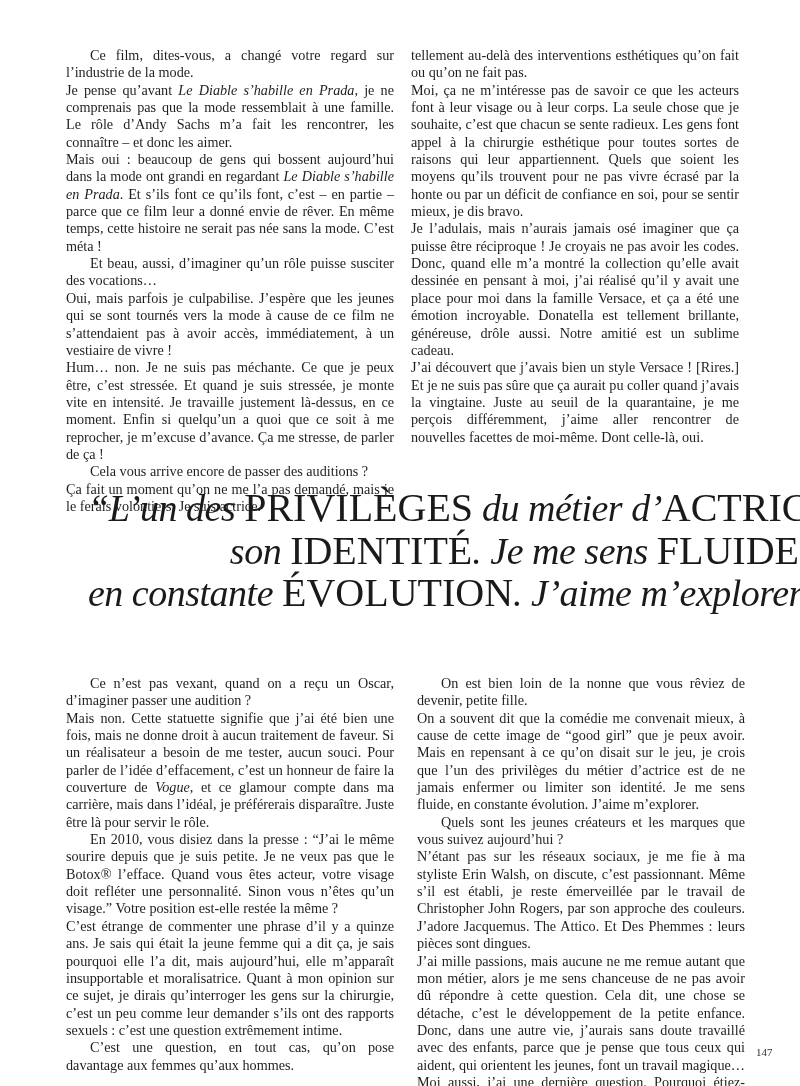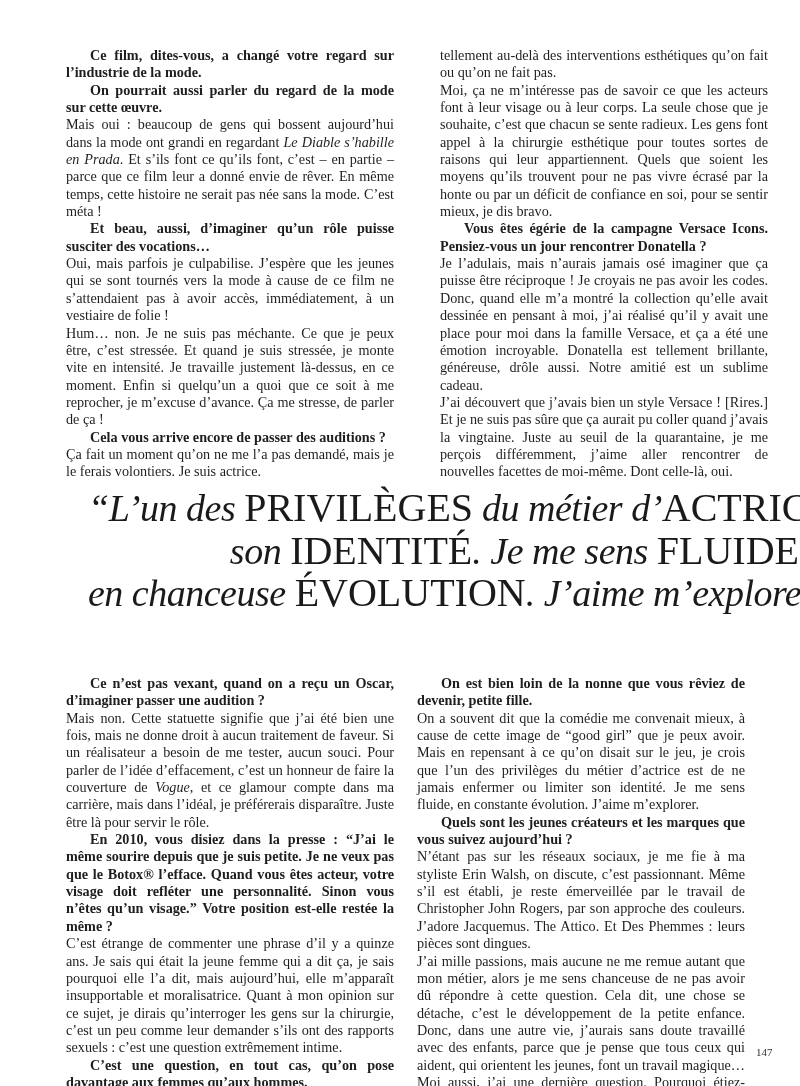--- a/index.html
+++ b/index.html
@@ -7,25 +7,25 @@
     width: 800px; height: 1086px; position: relative; overflow: hidden;
     font-family: "Liberation Serif", "DejaVu Serif", serif;
     color: #1e1e1e;
   }
   .col {
     position: absolute; width: 328px;
     font-size: 14.2px; line-height: 17.35px;
     text-align: justify; hyphens: manual;
   }
   .col p { margin: 0; }
-  .q { font-weight: bold; text-indent: 24px; }
+  .q { font-weight: normal; text-indent: 24px; }
   .a { font-weight: normal; }
   .a i { font-style: italic; }
   #col-tl { left: 66px; top: 47px; }
-  #col-tr { left: 440px; top: 47px; }
+  #col-tr { left: 411px; top: 47px; }
   #col-bl { left: 66px; top: 675px; }
   #col-br { left: 417px; top: 675px; }
   .pullquote {
     position: absolute; left: 44px; width: 720px; top: 487px;
     text-align: right;
     font-family: "Liberation Serif", "DejaVu Serif", serif;
     font-size: 40px; line-height: 42.5px; color: #1a1a1a; margin-left: 44px;
   }
   .pullquote .ln { display: block; white-space: nowrap; }
   .pullquote .it { font-style: italic; font-size: 38px; letter-spacing: -0.5px; }
@@ -33,40 +33,39 @@
   .pagenum {
     position: absolute; left: 756px; top: 1046px;
     font-size: 11px; color: #333;
   }
 </style>
 </head>
 <body>
 
 <div id="col-tl" class="col">
     <p class="q">Ce film, dites-vous, a changé votre regard sur l’industrie de la mode.</p>
-    <p class="q">On pourrait aussi parler du regard de la mode sur cette œuvre.</p>
+    <p class="a">Je pense qu’avant <i>Le Diable s’habille en Prada</i>, je ne comprenais pas que la mode ressemblait à une famille. Le rôle d’Andy Sachs m’a fait les rencontrer, les connaître – et donc les aimer.</p>
     <p class="a">Mais oui : beaucoup de gens qui bossent aujourd’hui dans la mode ont grandi en regardant <i>Le Diable s’habille en Prada</i>. Et s’ils font ce qu’ils font, c’est – en partie – parce que ce film leur a donné envie de rêver. En même temps, cette histoire ne serait pas née sans la mode. C’est méta !</p>
     <p class="q">Et beau, aussi, d’imaginer qu’un rôle puisse susciter des vocations…</p>
-    <p class="a">Oui, mais parfois je culpabilise. J’espère que les jeunes qui se sont tournés vers la mode à cause de ce film ne s’attendaient pas à avoir accès, immédiatement, à un vestiaire de folie !</p>
+    <p class="a">Oui, mais parfois je culpabilise. J’espère que les jeunes qui se sont tournés vers la mode à cause de ce film ne s’attendaient pas à avoir accès, immédiatement, à un vestiaire de vivre !</p>
     <p class="a">Hum… non. Je ne suis pas méchante. Ce que je peux être, c’est stressée. Et quand je suis stressée, je monte vite en intensité. Je travaille justement là-dessus, en ce moment. Enfin si quelqu’un a quoi que ce soit à me reprocher, je m’excuse d’avance. Ça me stresse, de parler de ça !</p>
     <p class="q">Cela vous arrive encore de passer des auditions ?</p>
     <p class="a">Ça fait un moment qu’on ne me l’a pas demandé, mais je le ferais volontiers. Je suis actrice.</p>
   </div>
 <div id="col-tr" class="col">
     <p class="a">tellement au-delà des interventions esthétiques qu’on fait ou qu’on ne fait pas.</p>
     <p class="a">Moi, ça ne m’intéresse pas de savoir ce que les acteurs font à leur visage ou à leur corps. La seule chose que je souhaite, c’est que chacun se sente radieux. Les gens font appel à la chirurgie esthé­tique pour toutes sortes de raisons qui leur appartiennent. Quels que soient les moyens qu’ils trouvent pour ne pas vivre écrasé par la honte ou par un déficit de confiance en soi, pour se sentir mieux, je dis bravo.</p>
-    <p class="q">Vous êtes égérie de la campagne Versace Icons. Pensiez-vous un jour rencontrer Donatella ?</p>
     <p class="a">Je l’adulais, mais n’aurais jamais osé imaginer que ça puisse être réciproque ! Je croyais ne pas avoir les codes. Donc, quand elle m’a montré la collection qu’elle avait dessinée en pensant à moi, j’ai réalisé qu’il y avait une place pour moi dans la famille Versace, et ça a été une émotion incroyable. Donatella est tellement bril­lante, généreuse, drôle aussi. Notre amitié est un sublime cadeau.</p>
     <p class="a">J’ai découvert que j’avais bien un style Versace ! [Rires.] Et je ne suis pas sûre que ça aurait pu coller quand j’avais la vingtaine. Juste au seuil de la quarantaine, je me perçois différemment, j’aime aller rencontrer de nouvelles facettes de moi-même. Dont celle-là, oui.</p>
   </div>
 
 <div class="pullquote">
   <span class="ln"><span class="it">“L’un des </span><span class="up">PRIVILÈGES</span><span class="it"> du métier d’</span><span class="up">ACTRICE</span></span>
   <span class="ln"><span class="it">son </span><span class="up">IDENTITÉ</span><span class="it">. Je me sens </span><span class="up">FLUIDE</span><span class="it">,</span></span>
-  <span class="ln"><span class="it">en chanceuse </span><span class="up">ÉVOLUTION</span><span class="it">. J’aime m’explorer.”</span></span>
+  <span class="ln"><span class="it">en constante </span><span class="up">ÉVOLUTION</span><span class="it">. J’aime m’explorer.”</span></span>
 </div>
 
 <div id="col-bl" class="col">
     <p class="q">Ce n’est pas vexant, quand on a reçu un Oscar, d’imaginer passer une audition ?</p>
     <p class="a">Mais non. Cette statuette signifie que j’ai été bien une fois, mais ne donne droit à aucun traitement de faveur. Si un réalisateur a besoin de me tester, aucun souci. Pour parler de l’idée d’effacement, c’est un honneur de faire la couverture de <i>Vogue</i>, et ce glamour compte dans ma carrière, mais dans l’idéal, je préférerais disparaître. Juste être là pour servir le rôle.</p>
     <p class="q">En 2010, vous disiez dans la presse : “J’ai le même sourire depuis que je suis petite. Je ne veux pas que le Botox® l’efface. Quand vous êtes acteur, votre visage doit refléter une personna­lité. Sinon vous n’êtes qu’un visage.” Votre position est-elle restée la même ?</p>
     <p class="a">C’est étrange de commenter une phrase d’il y a quinze ans. Je sais qui était la jeune femme qui a dit ça, je sais pourquoi elle l’a dit, mais aujourd’hui, elle m’apparaît insupportable et moralisatrice. Quant à mon opinion sur ce sujet, je dirais qu’interroger les gens sur la chirurgie, c’est un peu comme leur demander s’ils ont des rapports sexuels : c’est une question extrêmement intime.</p>
     <p class="q">C’est une question, en tout cas, qu’on pose davantage aux femmes qu’aux hommes.</p>
   </div>
 <div id="col-br" class="col">

